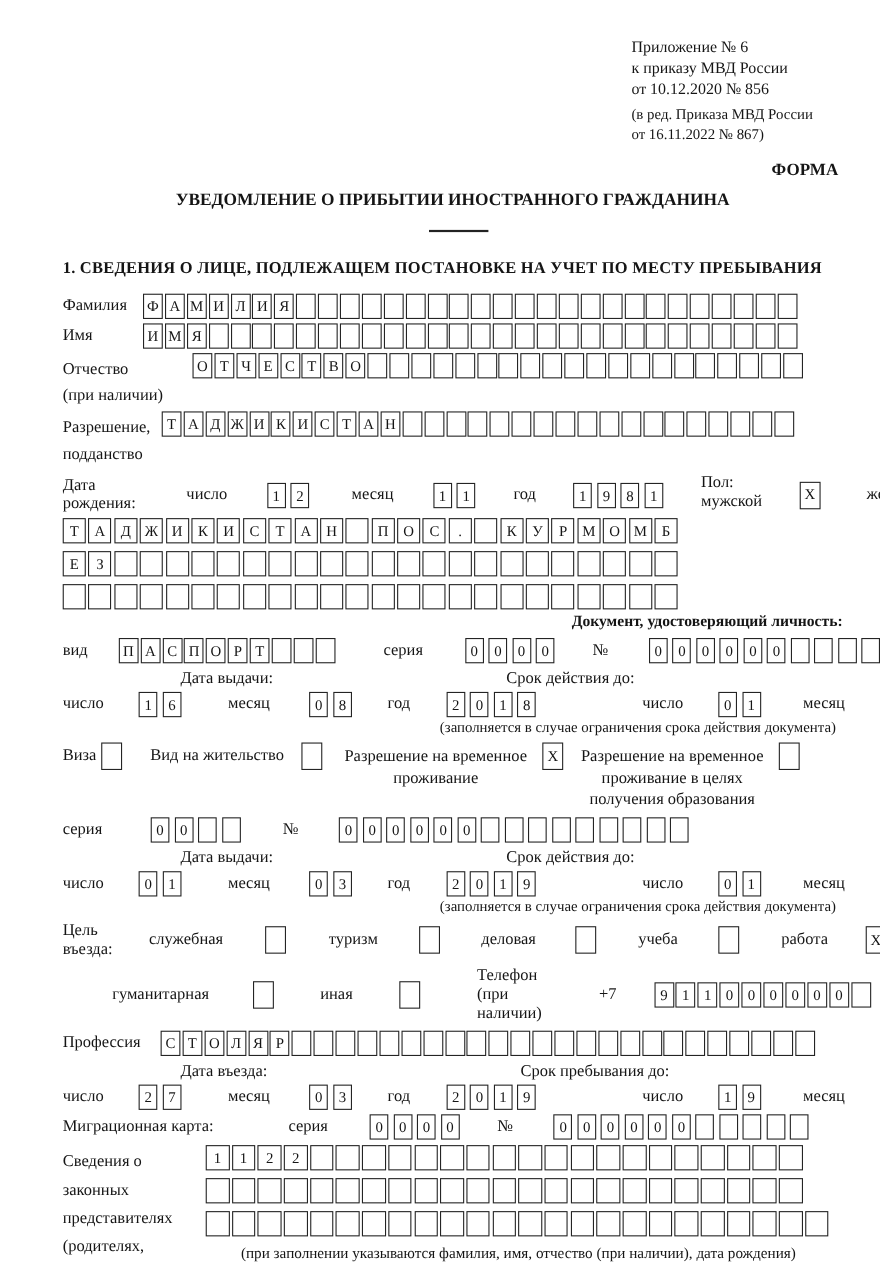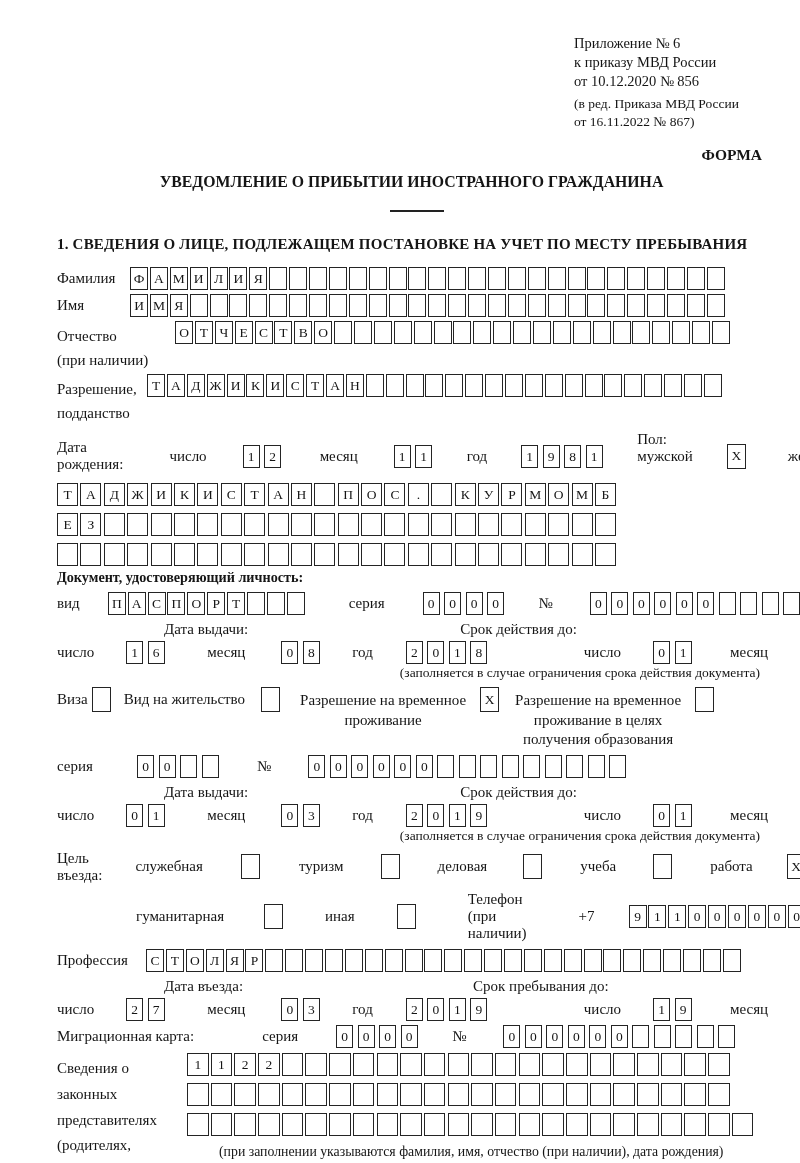--- a/index.html
+++ b/index.html
@@ -24,21 +24,21 @@
        font-size:13.5px;line-height:1;background:#fff;}
   .bw19 .box{width:19px;margin-right:2.4px;}
   .bw195 .box{width:19.5px;margin-right:2.2px;}
   .dates .box,.gap .box{width:15px;margin-right:4.5px;}
   .cbx{flex:none;box-sizing:content-box;width:17px;height:23px;border:1.6px solid #242424;
        display:flex;align-items:center;justify-content:center;font-size:13.5px;background:#fff;}
   .inl{display:flex;align-items:center;gap:28px;}
   .note{font-size:13.5px;text-align:right;margin:1px 6px 6px 0;}
   .subrow{display:flex;font-size:15px;margin:6px 0 3px 0;}
   .para{line-height:1.75;margin:4px 0 2px 0;}
-  .ctr{text-align:left;font-weight:bold;font-size:14.2px;margin:3px 0 6px 0;}
+  .ctr{text-align:right;font-weight:bold;font-size:14.2px;margin:3px 0 6px 0;}
   .cblabel{text-align:center;line-height:1.3;}
   .caption{font-size:13.8px;text-align:center;margin:8px 0 0 0;}
 </style>
 </head>
 <body>
 
 <div class="page">
 
   <div class="appendix">
     <div>Приложение № 6</div>
@@ -220,21 +220,21 @@
         <span class="box">1</span>
         <span class="box">1</span>
       </div>
     <span style="margin:0 6px 0 2px">год</span>
     <div class="boxes">
         <span class="box">1</span>
         <span class="box">9</span>
         <span class="box">8</span>
         <span class="box">1</span>
       </div>
-    <span style="margin:0 6px 16px 2px">Пол: мужской</span>
+    <span style="margin:0 6px 4px 2px">Пол: мужской</span>
     <span class="cbx">X</span>
     <span style="margin:0 12px 0 14px">женский</span>
     <span class="cbx"></span>
   </div>
 
   <div class="row" style="margin-bottom:1px;">
     <div>
       <div class="boxes bw19" style="margin-bottom:7px;">
           <span class="box">Т</span>
           <span class="box">А</span>
@@ -397,21 +397,21 @@
         <span class="box">5</span>
       </div>
   </div>
 
   <div class="note">(заполняется в случае ограничения срока действия документа)</div>
 
 
   <div class="row" style="margin-bottom:5px;">
     <span style="padding-top:4px">Виза</span>
     <span class="cbx" style="margin-left:4px"></span>
-    <span style="margin-left:13px;padding-top:4px">Вид на жительство</span>
+    <span style="margin-left:26px;padding-top:4px">Вид на жительство</span>
     <span class="cbx" style="margin-left:16px"></span>
     <div class="cblabel" style="margin-left:20px;padding-top:4px">
       <div>Разрешение на временное</div>
       <div>проживание</div>
     </div>
     <span class="cbx" style="margin-left:14px">X</span>
     <div class="cblabel" style="margin-left:16px;padding-top:4px">
       <div>Разрешение на временное</div>
       <div>проживание в целях</div>
       <div>получения образования</div>
@@ -503,21 +503,21 @@
     <span class="cbx" style="margin-left:9px"></span>
     <span style="margin-left:10px">работа</span>
     <span class="cbx" style="margin-left:6px">X</span>
     <span style="margin-left:6px">частная</span>
     <span class="cbx" style="margin-left:9px"></span>
     <span style="margin-left:10px">транзит</span>
     <span class="cbx" style="margin-left:10px"></span>
   </div>
 
   <div class="row inl" style="align-items:center;margin-bottom:7px;">
-    <span style="margin-left:79px">гуманитарная</span>
+    <span style="margin-left:45px">гуманитарная</span>
     <span class="cbx" style="margin-left:12px"></span>
     <span style="margin-left:14px">иная</span>
     <span class="cbx" style="margin-left:14px"></span>
     <span style="margin-left:24px">Телефон (при наличии)</span>
     <span style="margin-left:24px">+7</span>
     <div class="boxes" style="margin-left:6px">
         <span class="box">9</span>
         <span class="box">1</span>
         <span class="box">1</span>
         <span class="box">0</span>

